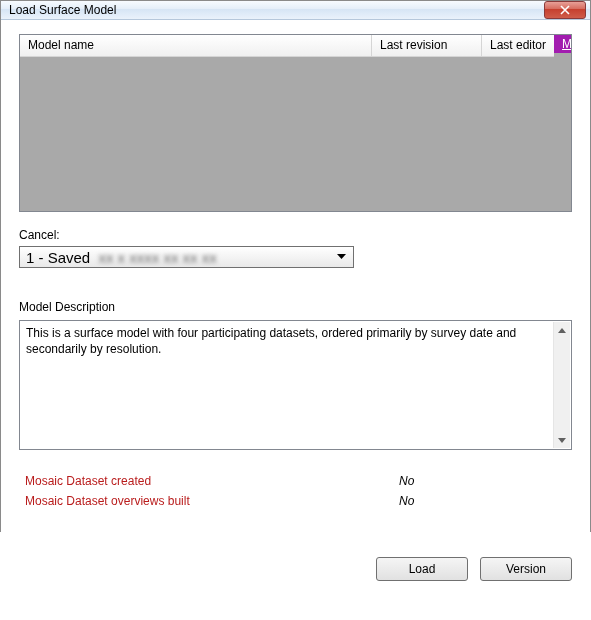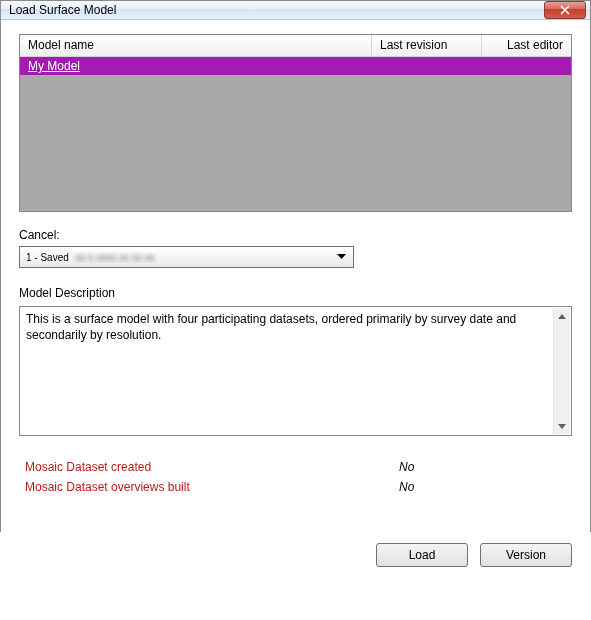--- a/index.html
+++ b/index.html
@@ -52,21 +52,21 @@
     display: flex;
     flex-direction: column;
     background: #fff;
   }
   
   .table-wrap {
     border: 1px solid #828790;
     height: 178px;
     background: #a9a9a9;
     display: flex;
-    flex-direction: column;
+    flex-direction: row;
   }
   .thead {
     display: flex;
     height: 22px;
     background: linear-gradient(to bottom, #ffffff, #f0f0f0);
     border-bottom: 1px solid #d5d5d5;
   }
   .th {
     padding: 3px 8px;
     color: #000;
@@ -90,32 +90,32 @@
   .td { padding: 1px 8px; white-space: nowrap; overflow:hidden; }
   .td-name { flex: 0 0 352px; }
   .td-rev  { flex: 0 0 110px; }
   .td-ed   { flex: 1; }
   .blurred { color: rgba(255,255,255,0.45); filter: blur(1.5px); }
   .label {
     margin-top: 16px;
     margin-bottom: 4px;
     color: #000;
   }
-  .label.desc { margin-top: 18px; margin-bottom: 6px; }
+  .label.desc { margin-top: 32px; margin-bottom: 6px; }
   .select {
     width: 335px;
     height: 22px;
     border: 1px solid #707070;
     background: linear-gradient(to bottom,#ffffff,#e9e9e9);
     display: flex;
     align-items: center;
     padding: 0 4px 0 6px;
     cursor: pointer;
     font-family: inherit;
-    font-size: 10px;
+    font-size: 15px;
   }
   .select-text { flex:1; white-space:nowrap; overflow:hidden; }
   .sel-blur { color:#6a6a6a; filter: blur(2px); margin-left:4px; }
   .select-btn {
     width:16px; height:16px;
     display:flex; align-items:center; justify-content:center;
   }
   .desc-box {
     position: relative;
     border: 1px solid #828790;

